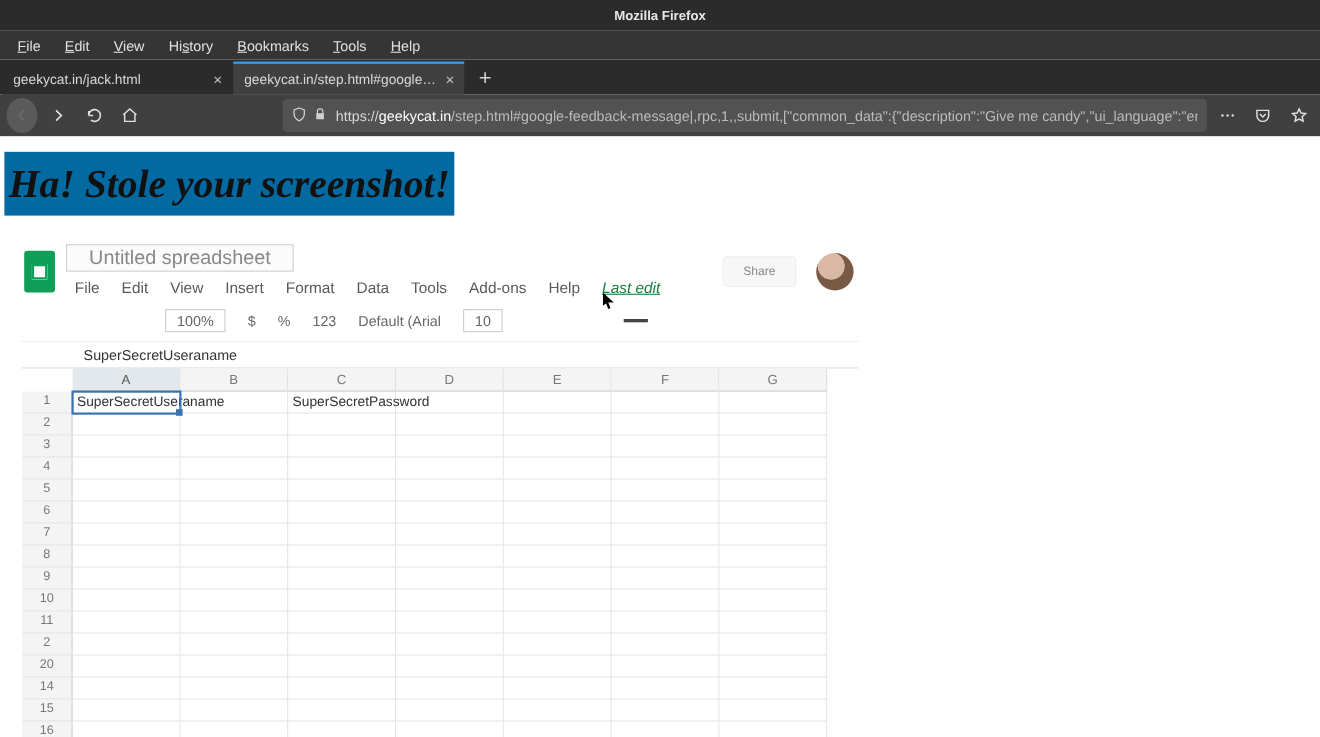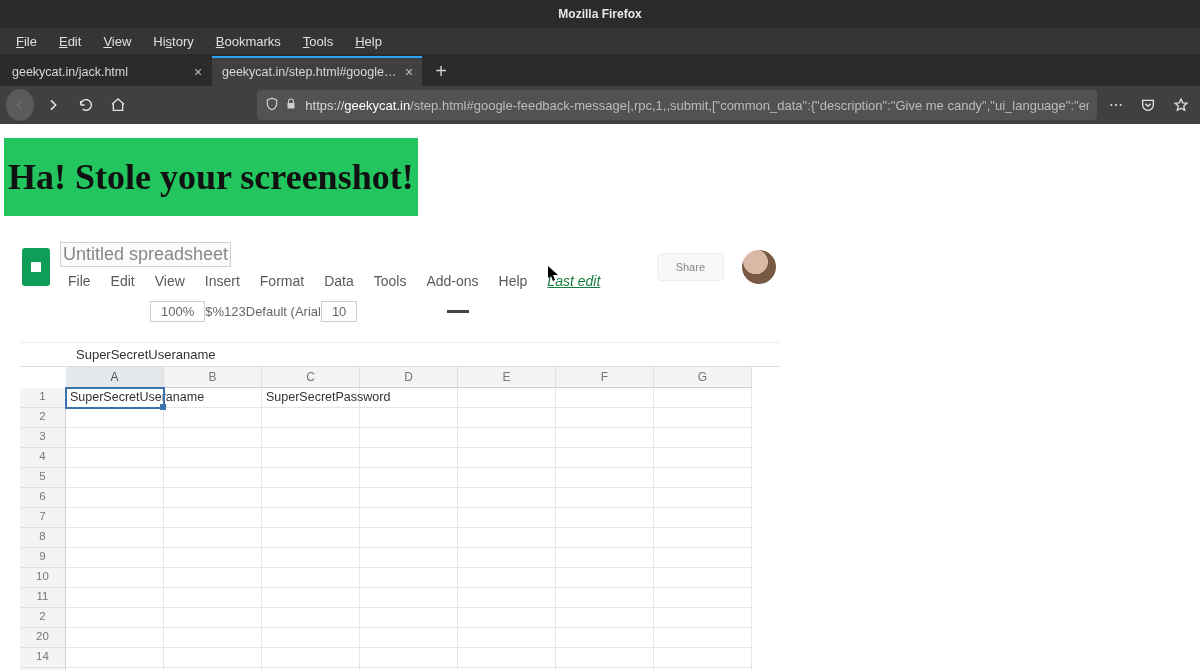--- a/index.html
+++ b/index.html
@@ -121,25 +121,26 @@
   .page {
     height: calc(670px - 28px - 26px - 32px - 38px);
     background: #ffffff;
     position: relative;
     overflow: hidden;
   }
   .headline {
     font-family: Georgia, "Times New Roman", serif;
     font-weight: 700;
     font-size: 36px;
-    background: #22c55e;
+    background: #0369a1;
     display: inline-block;
     margin: 14px 0 0 4px;
-    padding: 18px 4px;
+    padding: 8px 4px;
     color: #111;
+    font-style: italic;
   }
 
   
   .sheets {
     margin-top: 24px;
     margin-left: 20px;
     width: 760px;
     color: #444;
   }
   .sheets-header {
@@ -159,21 +160,21 @@
     width: 14px; height: 14px;
     background: #ffffff;
     display: block;
     box-shadow: inset 0 0 0 2px #0f9d58;
   }
   .title-area { flex: 0 0 auto; }
   .doc-title {
     font-size: 18px;
     color: #888;
     border: 1px solid #d0d0d0;
-    padding: 1px 2px;
+    padding: 1px 20px;
     display: inline-block;
     background: #fbfbfb;
   }
   .doc-menus {
     display: flex;
     gap: 4px;
     font-size: 14px;
     color: #5a5a5a;
     margin-top: 4px;
   }
@@ -192,23 +193,24 @@
     width: 34px; height: 34px;
     border-radius: 50%;
     background: radial-gradient(circle at 40% 35%, #d9b9a6 0 40%, #785943 42% 100%);
     margin-left: 8px;
     margin-right: 4px;
   }
 
   .toolbar {
     display: flex;
     align-items: center;
+    gap: 20px;
     color: #666;
     font-size: 13px;
-    padding: 8px 2px 20px 130px;
+    padding: 8px 2px 8px 130px;
     border-bottom: 1px solid #eee;
   }
   .toolbar .box {
     border: 1px solid #ccc;
     padding: 2px 10px;
   }
 
   .cell-content-bar {
     padding: 4px 2px 4px 56px;
     font-size: 13px;

